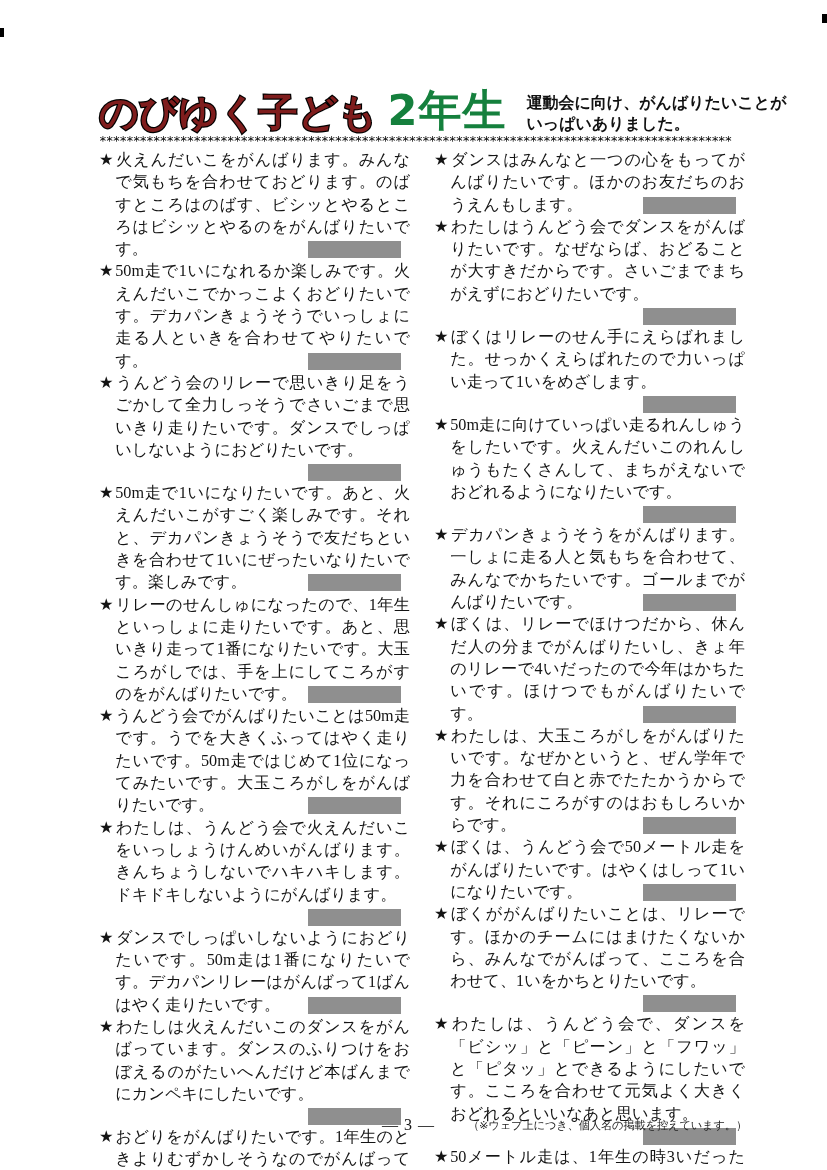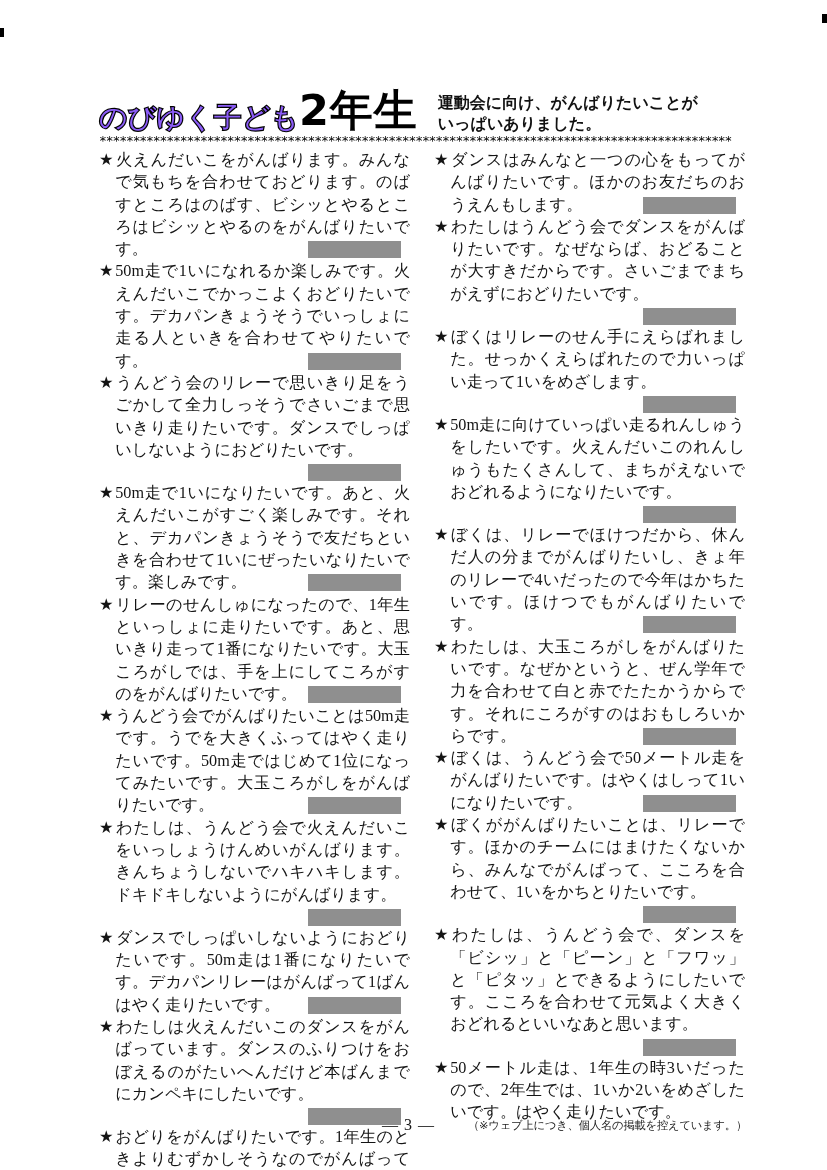--- a/index.html
+++ b/index.html
@@ -18,34 +18,35 @@
   }
   
   .masthead {
     display: flex;
     align-items: flex-end;
     height: 48px;
     white-space: nowrap;
   }
   .title-main {
     font-family: "DejaVu Sans", "Liberation Sans", sans-serif;
-    font-weight: 400;
-    font-size: 28px;
+    font-weight: 700;
+    font-size: 39px;
     line-height: 1;
-    color: #8b5cf6;
+    color: #7f1d1d;
     -webkit-text-stroke: 2.4px #000;
     paint-order: stroke fill;
     letter-spacing: 0px;
   }
   .title-grade {
     font-family: "DejaVu Sans", "Liberation Sans", sans-serif;
     font-weight: 800;
     font-size: 43px;
     line-height: 1;
-    color: #000000;
+    color: #15803d;
+    margin-left: 10px;
     letter-spacing: 1px;
   }
   .subtitle {
     font-family: "DejaVu Sans", "Liberation Sans", sans-serif;
     font-weight: 700;
     font-size: 16px;
     line-height: 21px;
     margin-left: 20px;
     margin-bottom: -2px;
     color: #111;
@@ -150,20 +151,21 @@
         <div class="para"><span class="star">★</span><span>わたしは、うんどう会で火えんだいこをいっしょうけんめいがんばります。きんちょうしないでハキハキします。ドキドキしないようにがんばります。</span><span class="redact" style="background: rgb(143, 143, 143);"></span></div>
         <div class="para"><span class="star">★</span><span>ダンスでしっぱいしないようにおどりたいです。50m走は1番になりたいです。デカパンリレーはがんばって1ばんはやく走りたいです。</span><span class="redact" style="background: rgb(143, 143, 143);"></span></div>
         <div class="para"><span class="star">★</span><span>わたしは火えんだいこのダンスをがんばっています。ダンスのふりつけをおぼえるのがたいへんだけど本ばんまでにカンペキにしたいです。</span><span class="redact" style="background: rgb(143, 143, 143);"></span></div>
         <div class="para"><span class="star">★</span><span>おどりをがんばりたいです。1年生のときよりむずかしそうなのでがんばってれんしゅうしたいと思います。</span></div>
       </div>
     <div class="column">
         <div class="para"><span class="star">★</span><span>ダンスはみんなと一つの心をもってがんばりたいです。ほかのお友だちのおうえんもします。</span><span class="redact" style="background: rgb(143, 143, 143);"></span></div>
         <div class="para"><span class="star">★</span><span>わたしはうんどう会でダンスをがんばりたいです。なぜならば、おどることが大すきだからです。さいごまでまちがえずにおどりたいです。</span><span class="redact" style="background: rgb(143, 143, 143);"></span></div>
         <div class="para"><span class="star">★</span><span>ぼくはリレーのせん手にえらばれました。せっかくえらばれたので力いっぱい走って1いをめざします。</span><span class="redact" style="background: rgb(143, 143, 143);"></span></div>
         <div class="para"><span class="star">★</span><span>50m走に向けていっぱい走るれんしゅうをしたいです。火えんだいこのれんしゅうもたくさんして、まちがえないでおどれるようになりたいです。</span><span class="redact" style="background: rgb(143, 143, 143);"></span></div>
+        <div class="para"><span class="star">★</span><span>デカパンきょうそうをがんばります。一しょに走る人と気もちを合わせて、みんなでかちたいです。ゴールまでがんばりたいです。</span><span class="redact" style="background: rgb(143, 143, 143);"></span></div>
         <div class="para"><span class="star">★</span><span>ぼくは、リレーでほけつだから、休んだ人の分までがんばりたいし、きょ年のリレーで4いだったので今年はかちたいです。ほけつでもがんばりたいです。</span><span class="redact" style="background: rgb(143, 143, 143);"></span></div>
         <div class="para"><span class="star">★</span><span>わたしは、大玉ころがしをがんばりたいです。なぜかというと、ぜん学年で力を合わせて白と赤でたたかうからです。それにころがすのはおもしろいからです。</span><span class="redact" style="background: rgb(143, 143, 143);"></span></div>
         <div class="para"><span class="star">★</span><span>ぼくは、うんどう会で50メートル走をがんばりたいです。はやくはしって1いになりたいです。</span><span class="redact" style="background: rgb(143, 143, 143);"></span></div>
         <div class="para"><span class="star">★</span><span>ぼくががんばりたいことは、リレーです。ほかのチームにはまけたくないから、みんなでがんばって、こころを合わせて、1いをかちとりたいです。</span><span class="redact" style="background: rgb(143, 143, 143);"></span></div>
         <div class="para"><span class="star">★</span><span>わたしは、うんどう会で、ダンスを「ビシッ」と「ピーン」と「フワッ」と「ピタッ」とできるようにしたいです。こころを合わせて元気よく大きくおどれるといいなあと思います。</span><span class="redact" style="background: rgb(143, 143, 143);"></span></div>
         <div class="para"><span class="star">★</span><span>50メートル走は、1年生の時3いだったので、2年生では、1いか2いをめざしたいです。はやく走りたいです。</span></div>
       </div>
   </div>
 
   <div class="footer">

